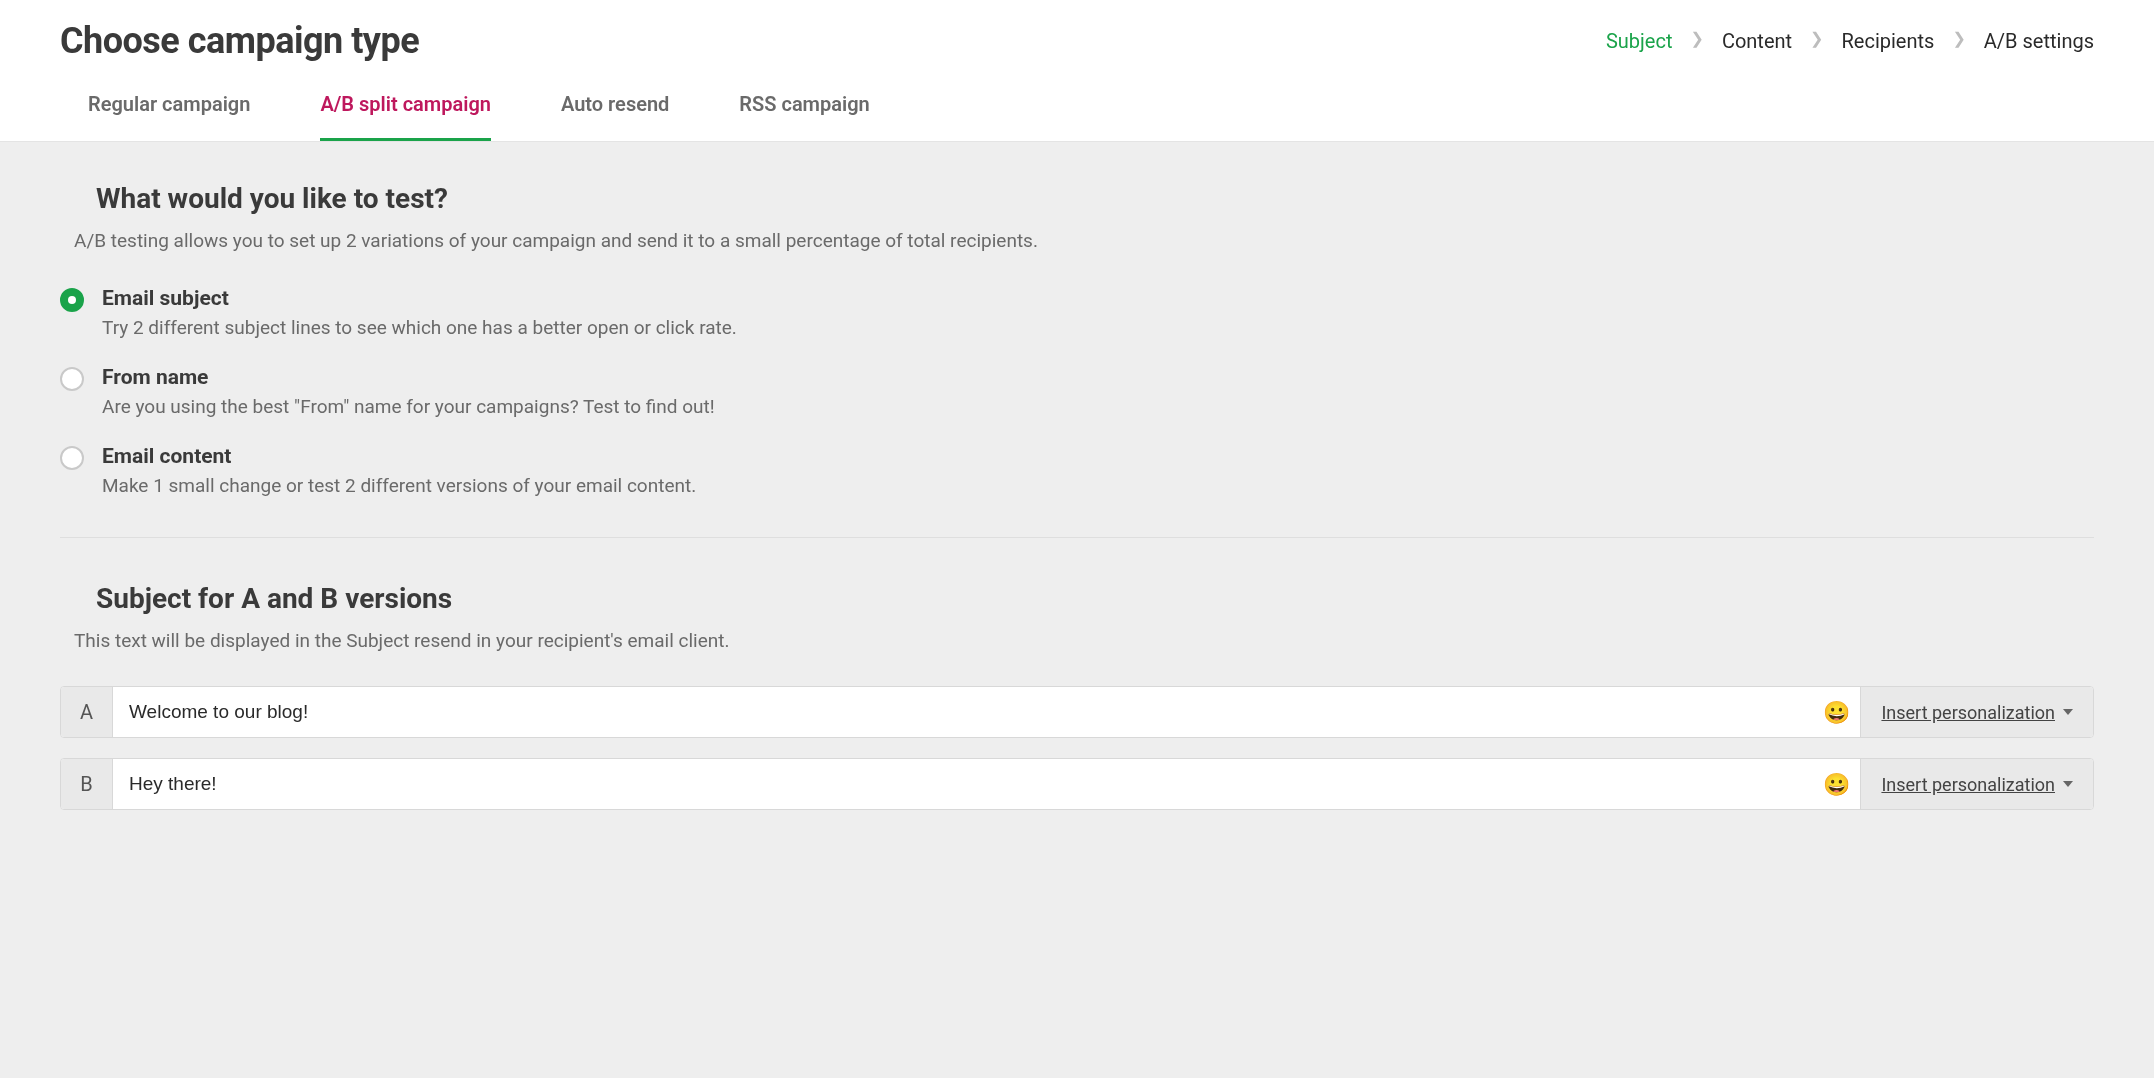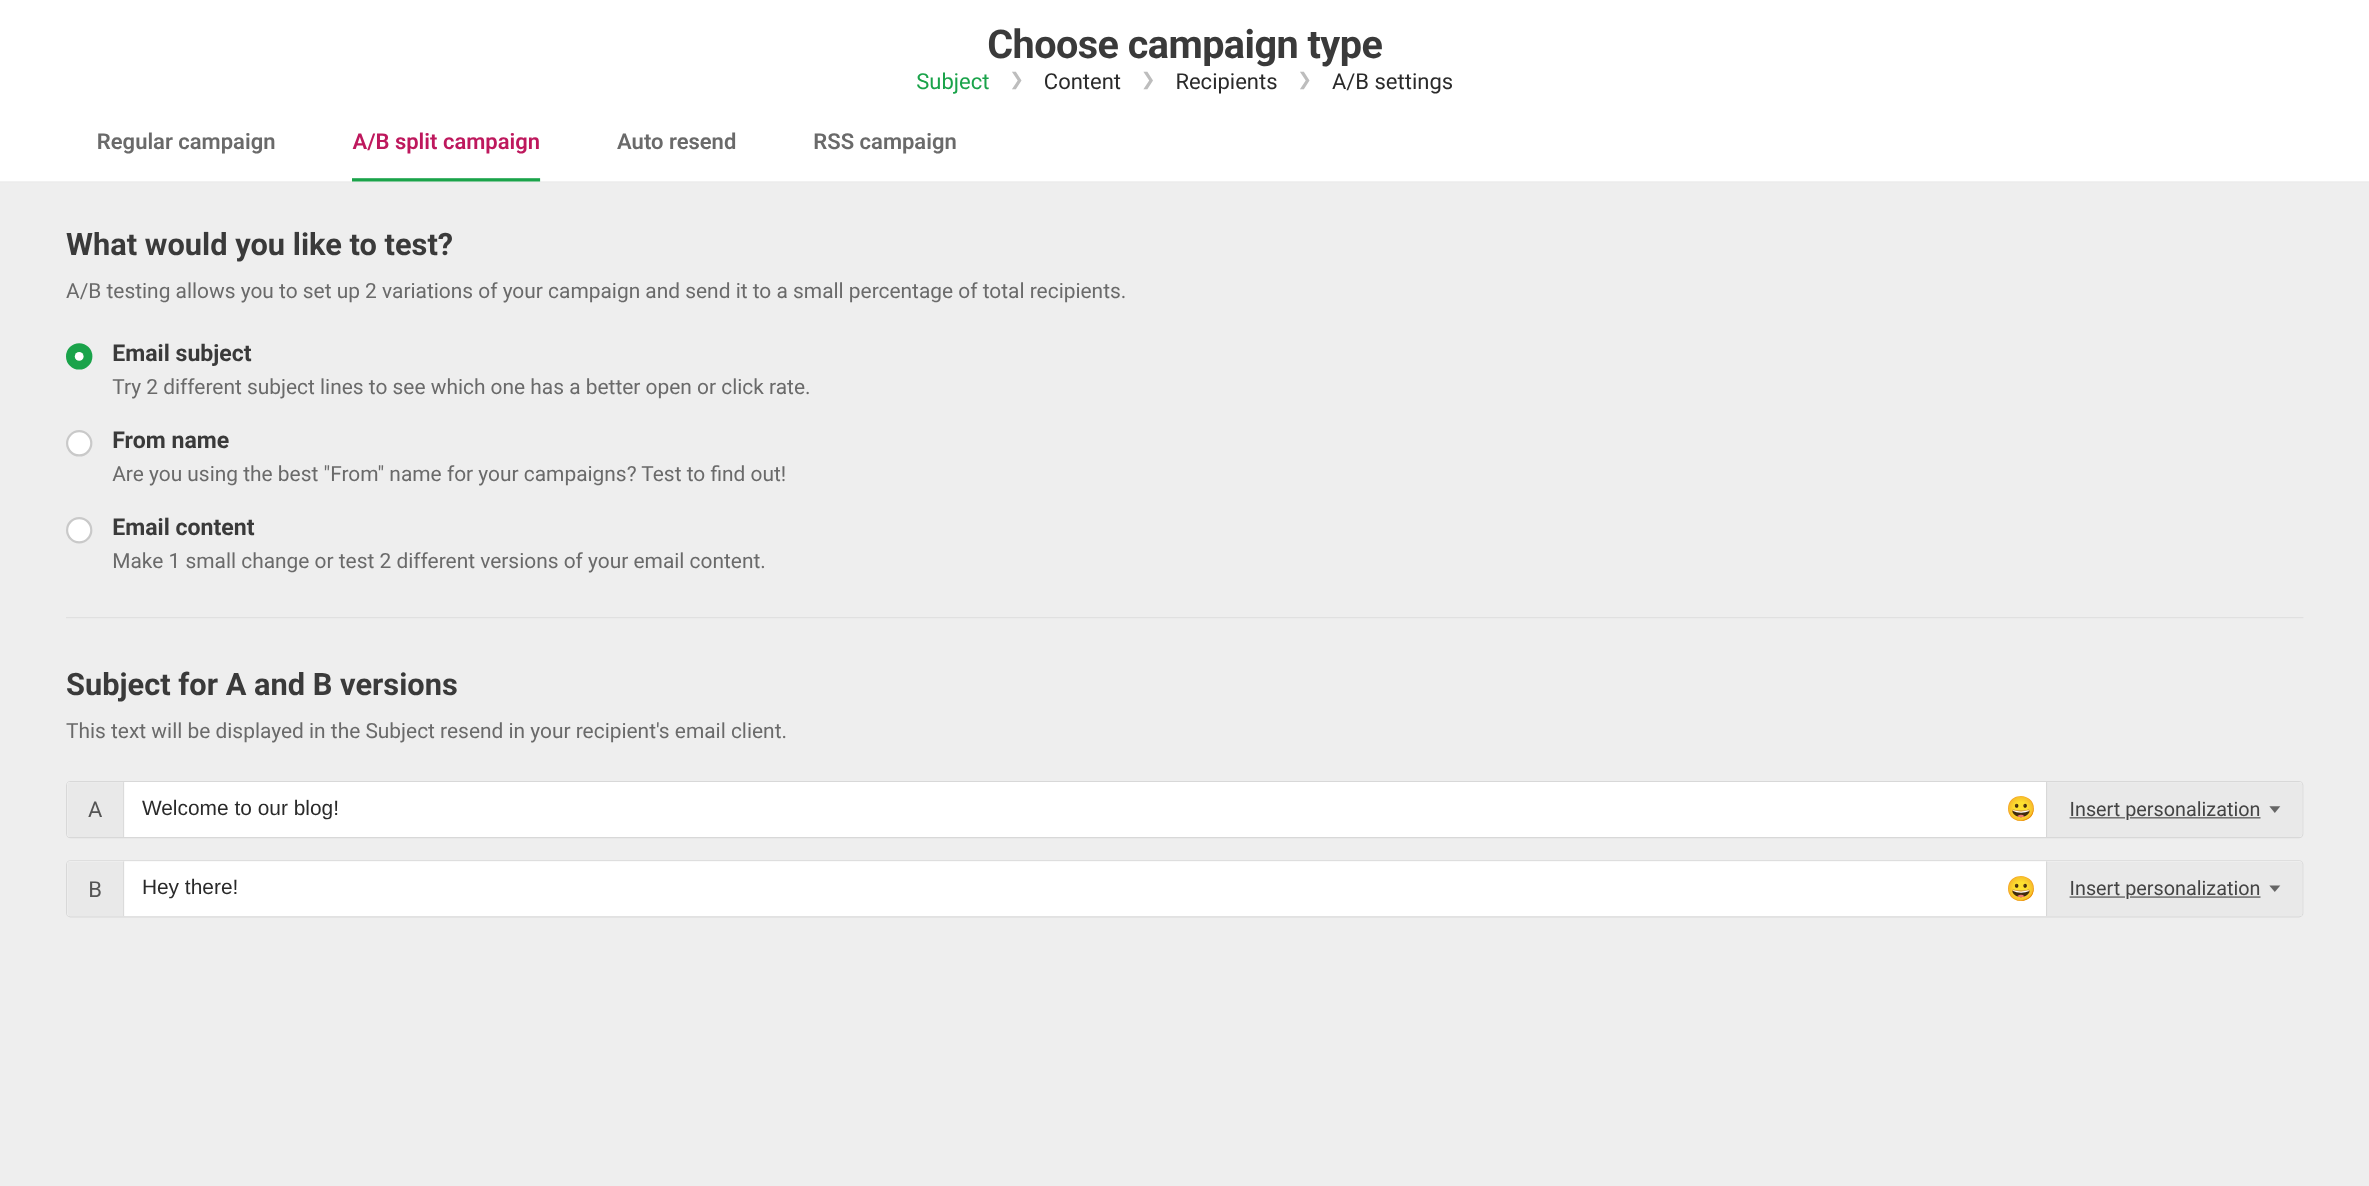--- a/index.html
+++ b/index.html
@@ -11,21 +11,20 @@
   .header-area {
     background: #ffffff;
     padding: 20px 60px 0 60px;
     border-bottom: 1px solid #e4e4e4;
   }
   .header-top {
     display: flex;
     justify-content: space-between;
     align-items: center;
     margin-bottom: 30px;
-    flex-direction: column;
   }
   .page-title {
     font-size: 36px;
     font-weight: 700;
     color: #3a3a3a;
     letter-spacing: -0.5px;
   }
   .breadcrumb {
     display: flex;
     align-items: flex-start;
@@ -61,25 +60,27 @@
     border-bottom: 3px solid #1aa34a;
   }
   .content {
     padding: 40px 60px 40px 60px;
   }
   .section-title {
     font-size: 28px;
     font-weight: 700;
     color: #3a3a3a;
     margin-bottom: 14px;
+    margin-left: 36px;
   }
   .section-desc {
     font-size: 19px;
     color: #6a6a6a;
     margin-bottom: 34px;
+    margin-left: 14px;
   }
   .radio-list {
     display: flex;
     flex-direction: column;
     gap: 26px;
     margin-bottom: 40px;
   }
   .radio-option {
     display: flex;
     gap: 18px;

